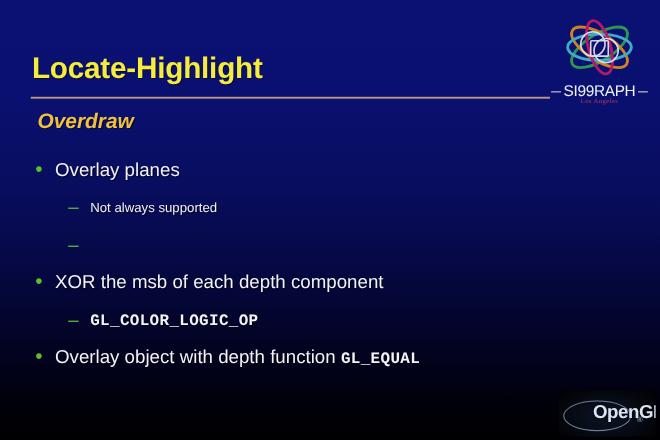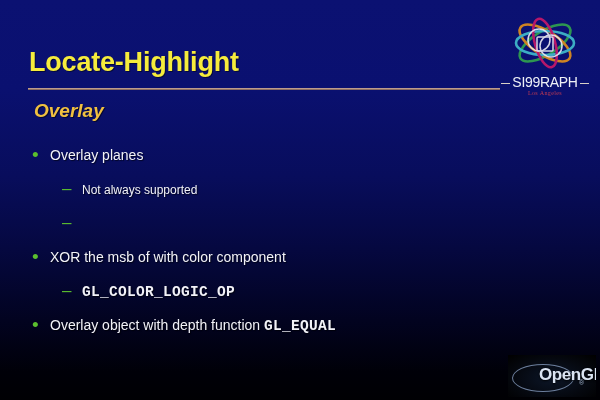--- a/index.html
+++ b/index.html
@@ -96,21 +96,21 @@
     line-height: 34px;
   }
   .marker-dash {
     left: 36px;
     top: 0;
     font-size: 17px;
     line-height: 34px;
   }
   .btext {
     color: #f2f2f8;
-    font-size: 14px;
+    font-size: 17px;
     text-shadow: 1px 1px 1px rgba(0,0,0,0.6);
   }
   .btext.sub {
     font-size: 12px;
   }
   .mono {
     font-family: "Liberation Mono", "DejaVu Sans Mono", monospace;
     font-weight: bold;
     font-size: 14.5px;
     letter-spacing: 0.3px;
@@ -209,41 +209,41 @@
   }
 </style>
 </head>
 <body>
 
 <div id="slide">
 
   <div id="title">Locate-Highlight</div>
   <div id="title-rule"></div>
 
-  <div id="subtitle">Overlay</div>
+  <div id="subtitle">Overdraw</div>
 
   <div id="content">
 
     <div class="bullet-row lvl1">
       <span class="marker marker-dot">•</span>
       <span class="btext">Overlay planes</span>
     </div>
 
     <div class="bullet-row lvl2">
       <span class="marker marker-dash">–</span>
       <span class="btext sub">Not always supported</span>
     </div>
 
     <div class="bullet-row lvl2">
       <span class="marker marker-dash">–</span>
     </div>
 
     <div class="bullet-row lvl1">
       <span class="marker marker-dot">•</span>
-      <span class="btext">XOR the msb of with color component</span>
+      <span class="btext">XOR the msb of each depth component</span>
     </div>
 
     <div class="bullet-row lvl2">
       <span class="marker marker-dash">–</span>
       <span class="mono">GL_COLOR_LOGIC_OP</span>
     </div>
 
     <div class="bullet-row lvl1">
       <span class="marker marker-dot">•</span>
       <span class="btext">Overlay object with depth function</span><span class="btext">&nbsp;</span><span class="mono">GL_EQUAL</span>

